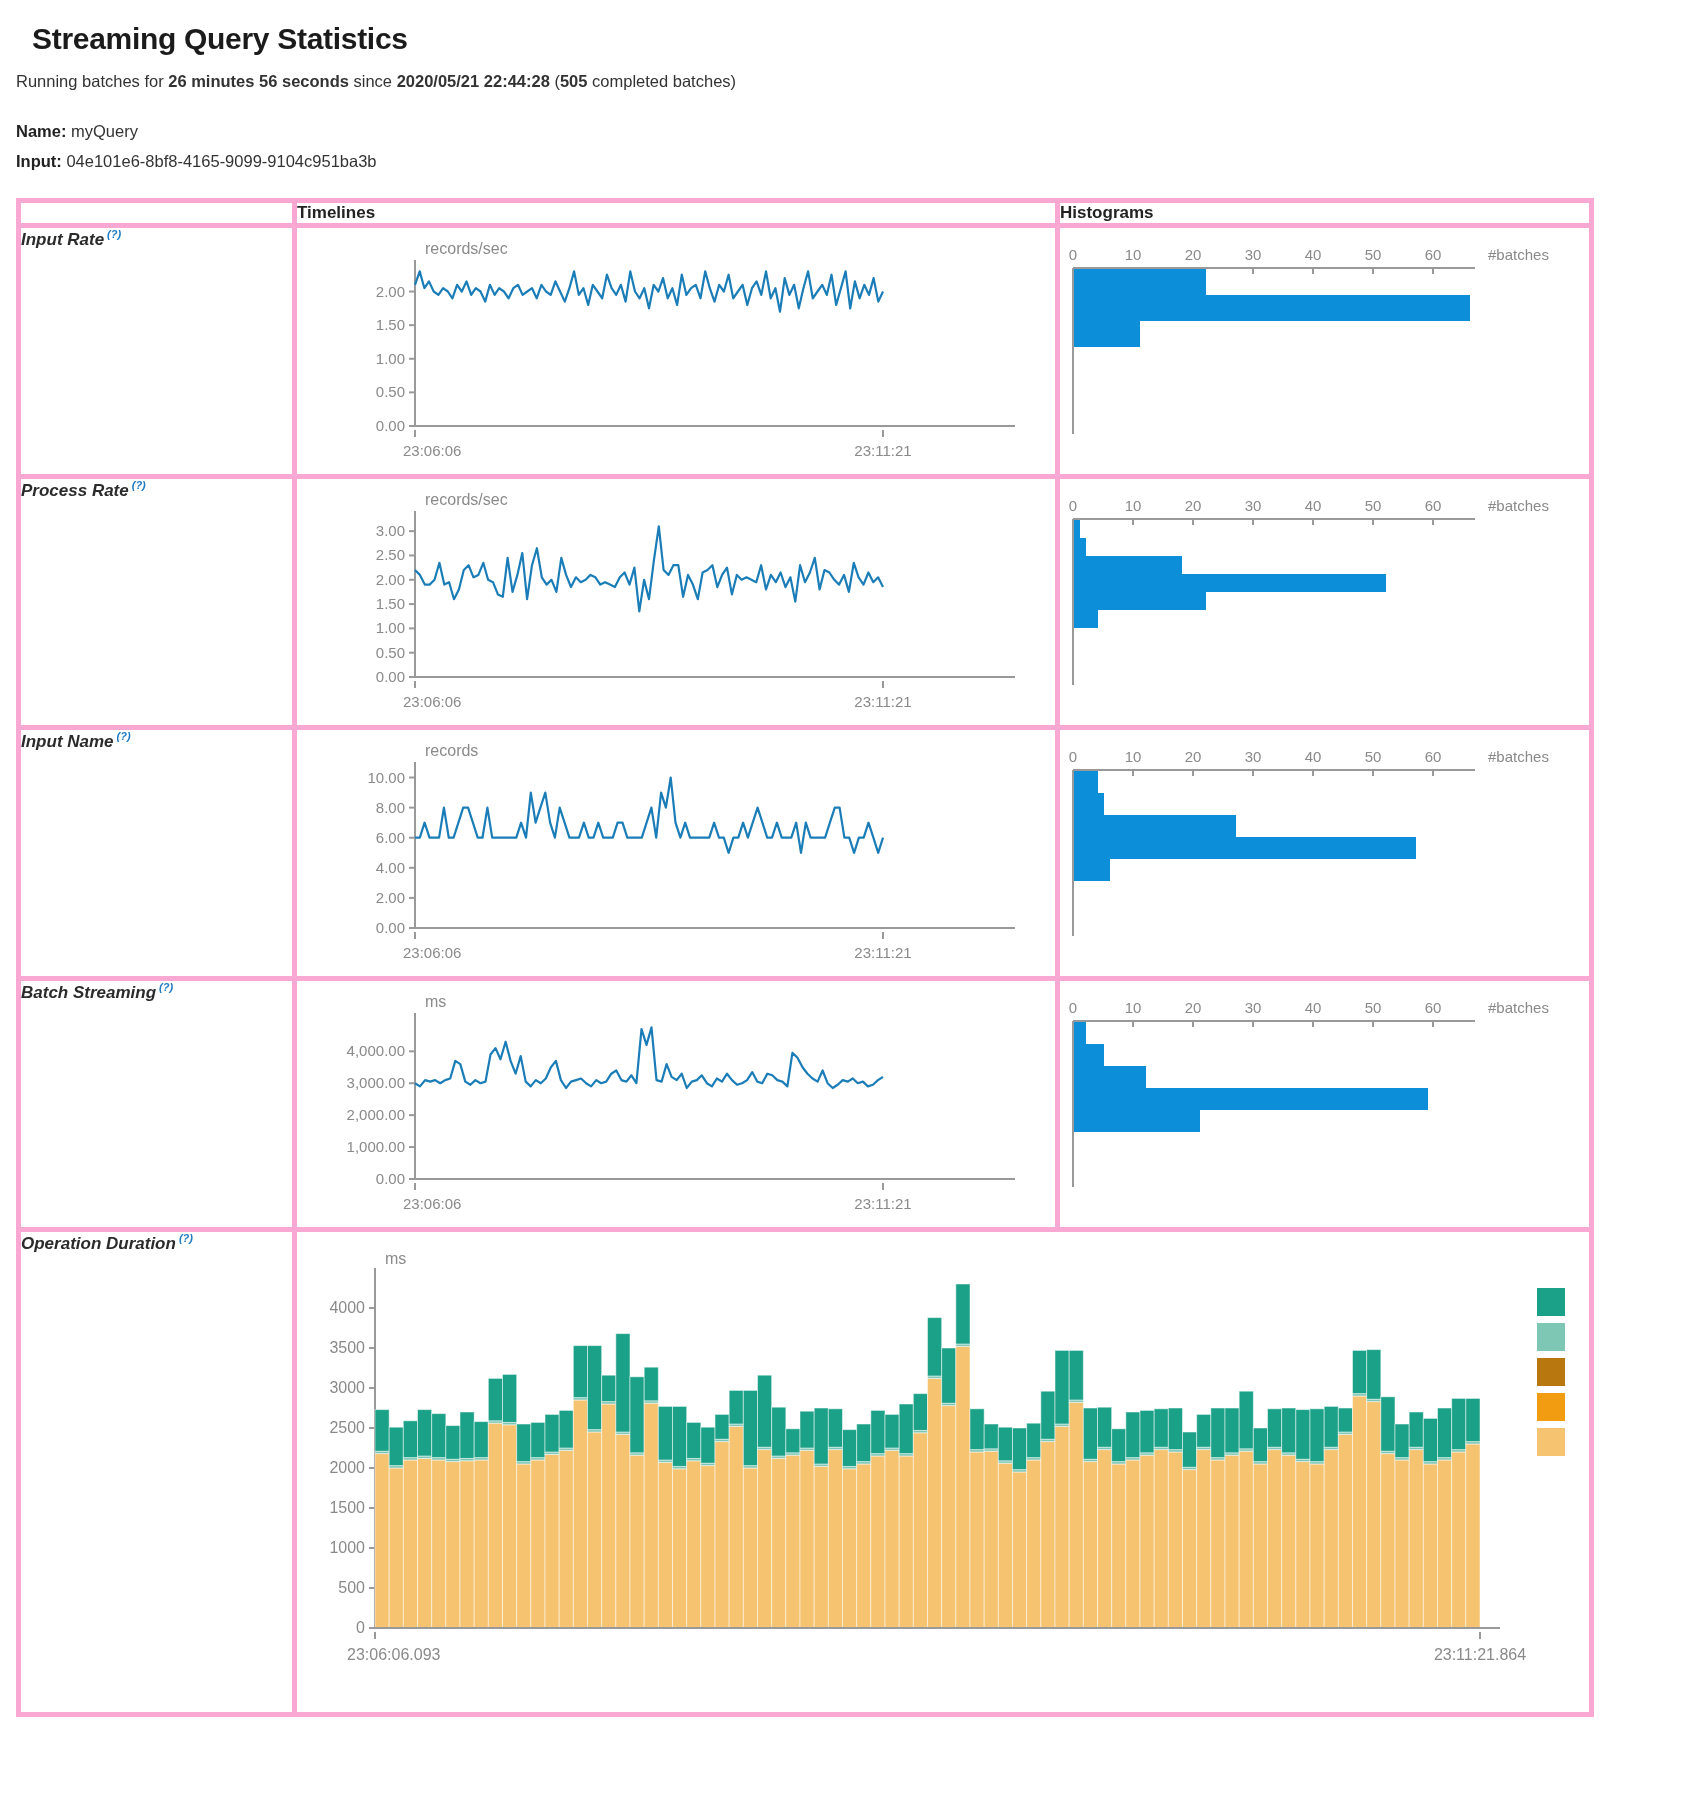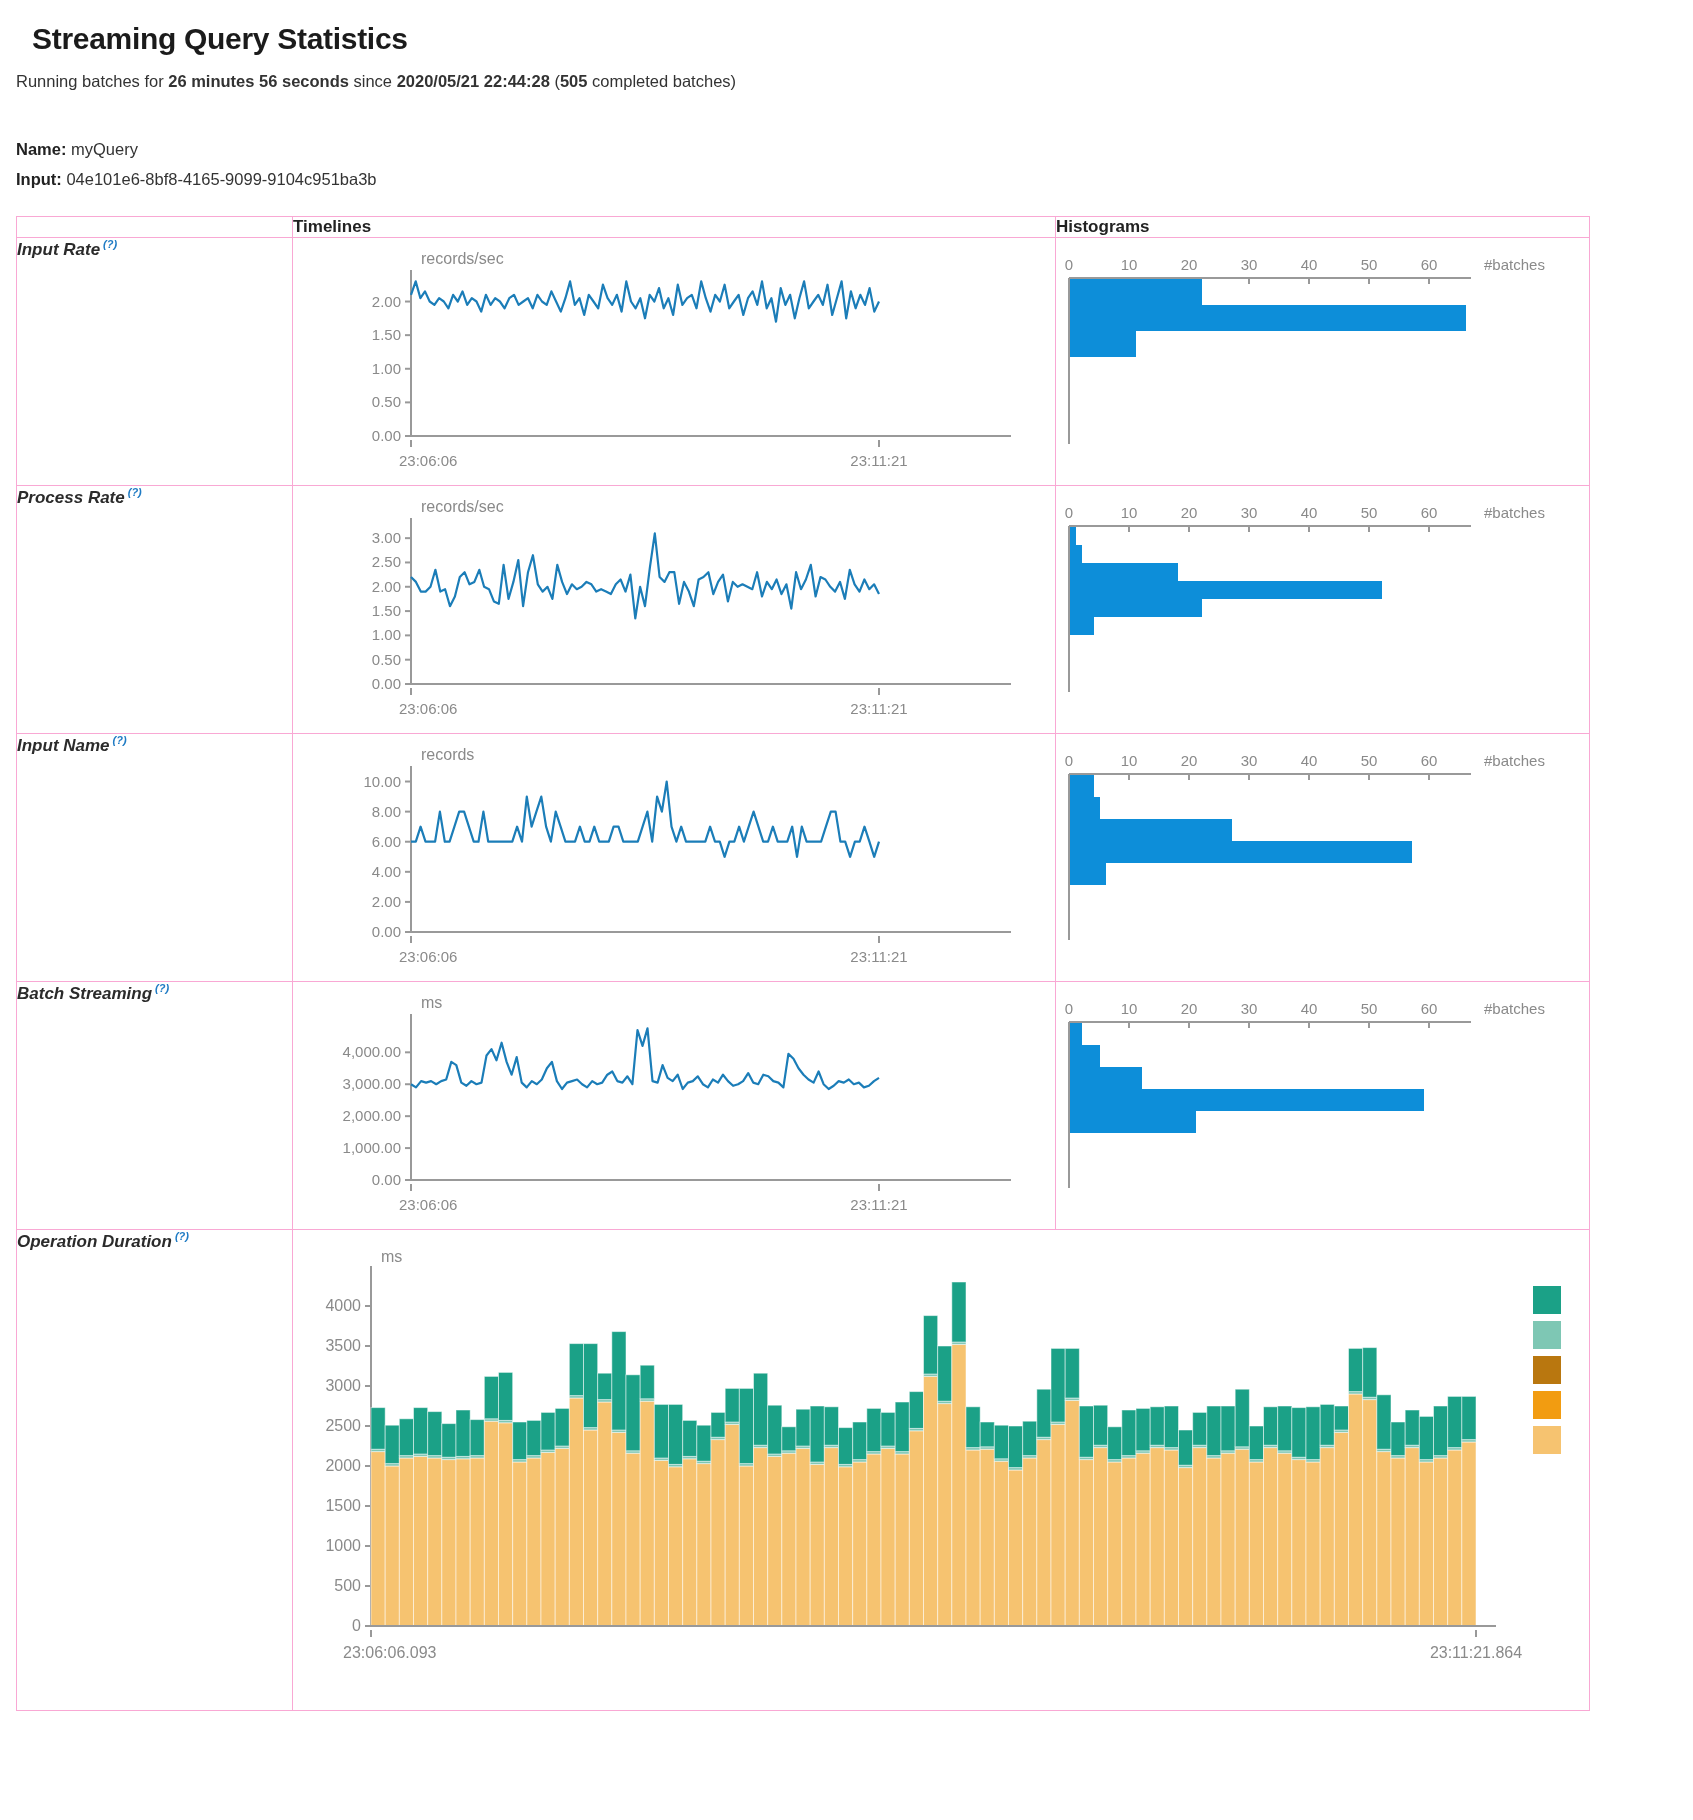--- a/index.html
+++ b/index.html
@@ -1,24 +1,24 @@
 <!DOCTYPE html>
 <html><head>
 <meta charset="utf-8">
 <style>
   * { box-sizing: border-box; }
   html,body { margin:0; padding:0; background:#fff; }
   body { font-family:"Liberation Sans", sans-serif; color:#333; width:1693px; }
   .page { padding:14px 16px 24px 16px; }
   h1 { font-size:30px; font-weight:700; color:#1b1b1b; margin:8px 0 16px 16px; letter-spacing:-0.3px; }
   .subtitle { font-size:16.5px; margin:16px 0 10px 0; color:#333; }
-  .meta { margin-top:44px; font-size:16.5px; line-height:1.8; }
+  .meta { margin-top:26px; font-size:16.5px; line-height:1.8; }
   .meta b { color:#222; }
   table.stats { border-collapse:collapse; margin-top:22px; width:1573px; table-layout:fixed; }
-  table.stats td { border:1px solid #f9a8d4; padding:0; vertical-align:top; }
+  table.stats td { border:5px solid #f9a8d4; padding:0; vertical-align:top; }
   td.col-label { width:276px; vertical-align:middle; padding-left:16px; }
   td.col-timeline { width:763px; }
   td.col-hist { width:534px; }
   td.hdr { font-weight:700; font-size:17px; color:#222; padding:18px 0 18px 12px; vertical-align:middle; }
   .row-label { font-weight:700; font-size:17px; color:#2b2b2b;font-style:italic; }
   .row-label sup { color:#1f7bc4; font-size:11px; font-weight:700; margin-left:3px; cursor:pointer; }
   .chart { display:block; padding:6px 0 0 0; }
   svg text { font-family:"Liberation Sans", sans-serif; }
   tr.tall td { height:476px; }
   tr.normal td { height:248px; }

